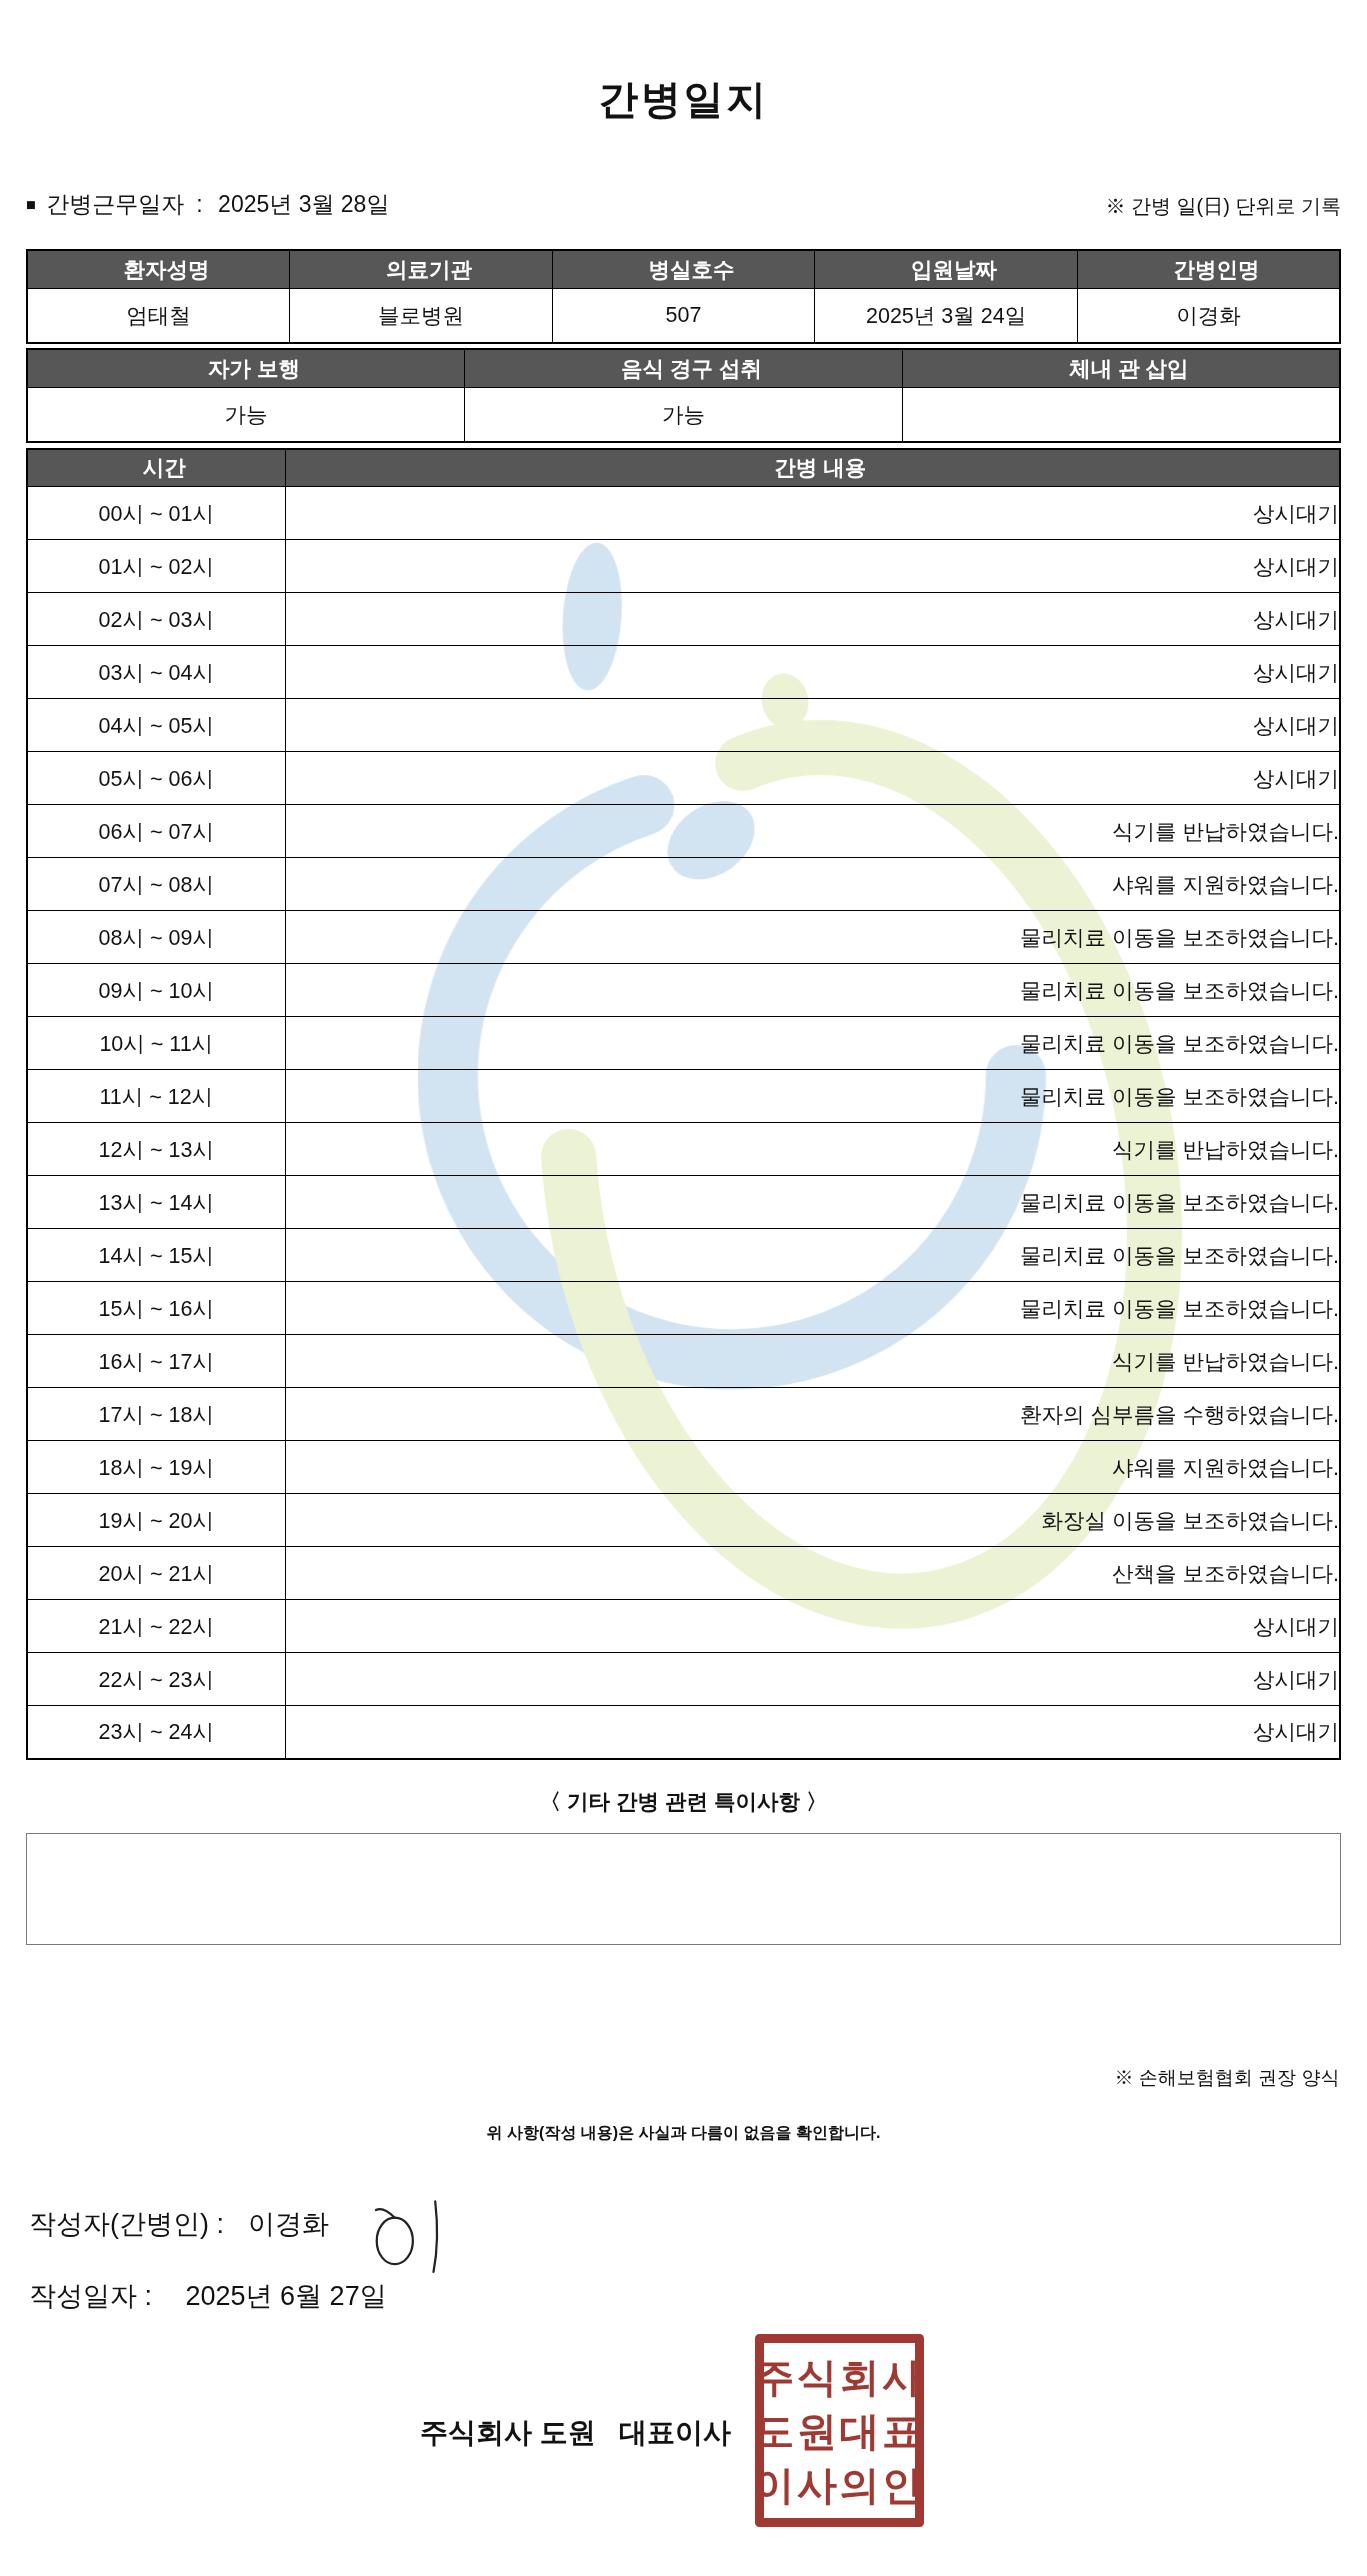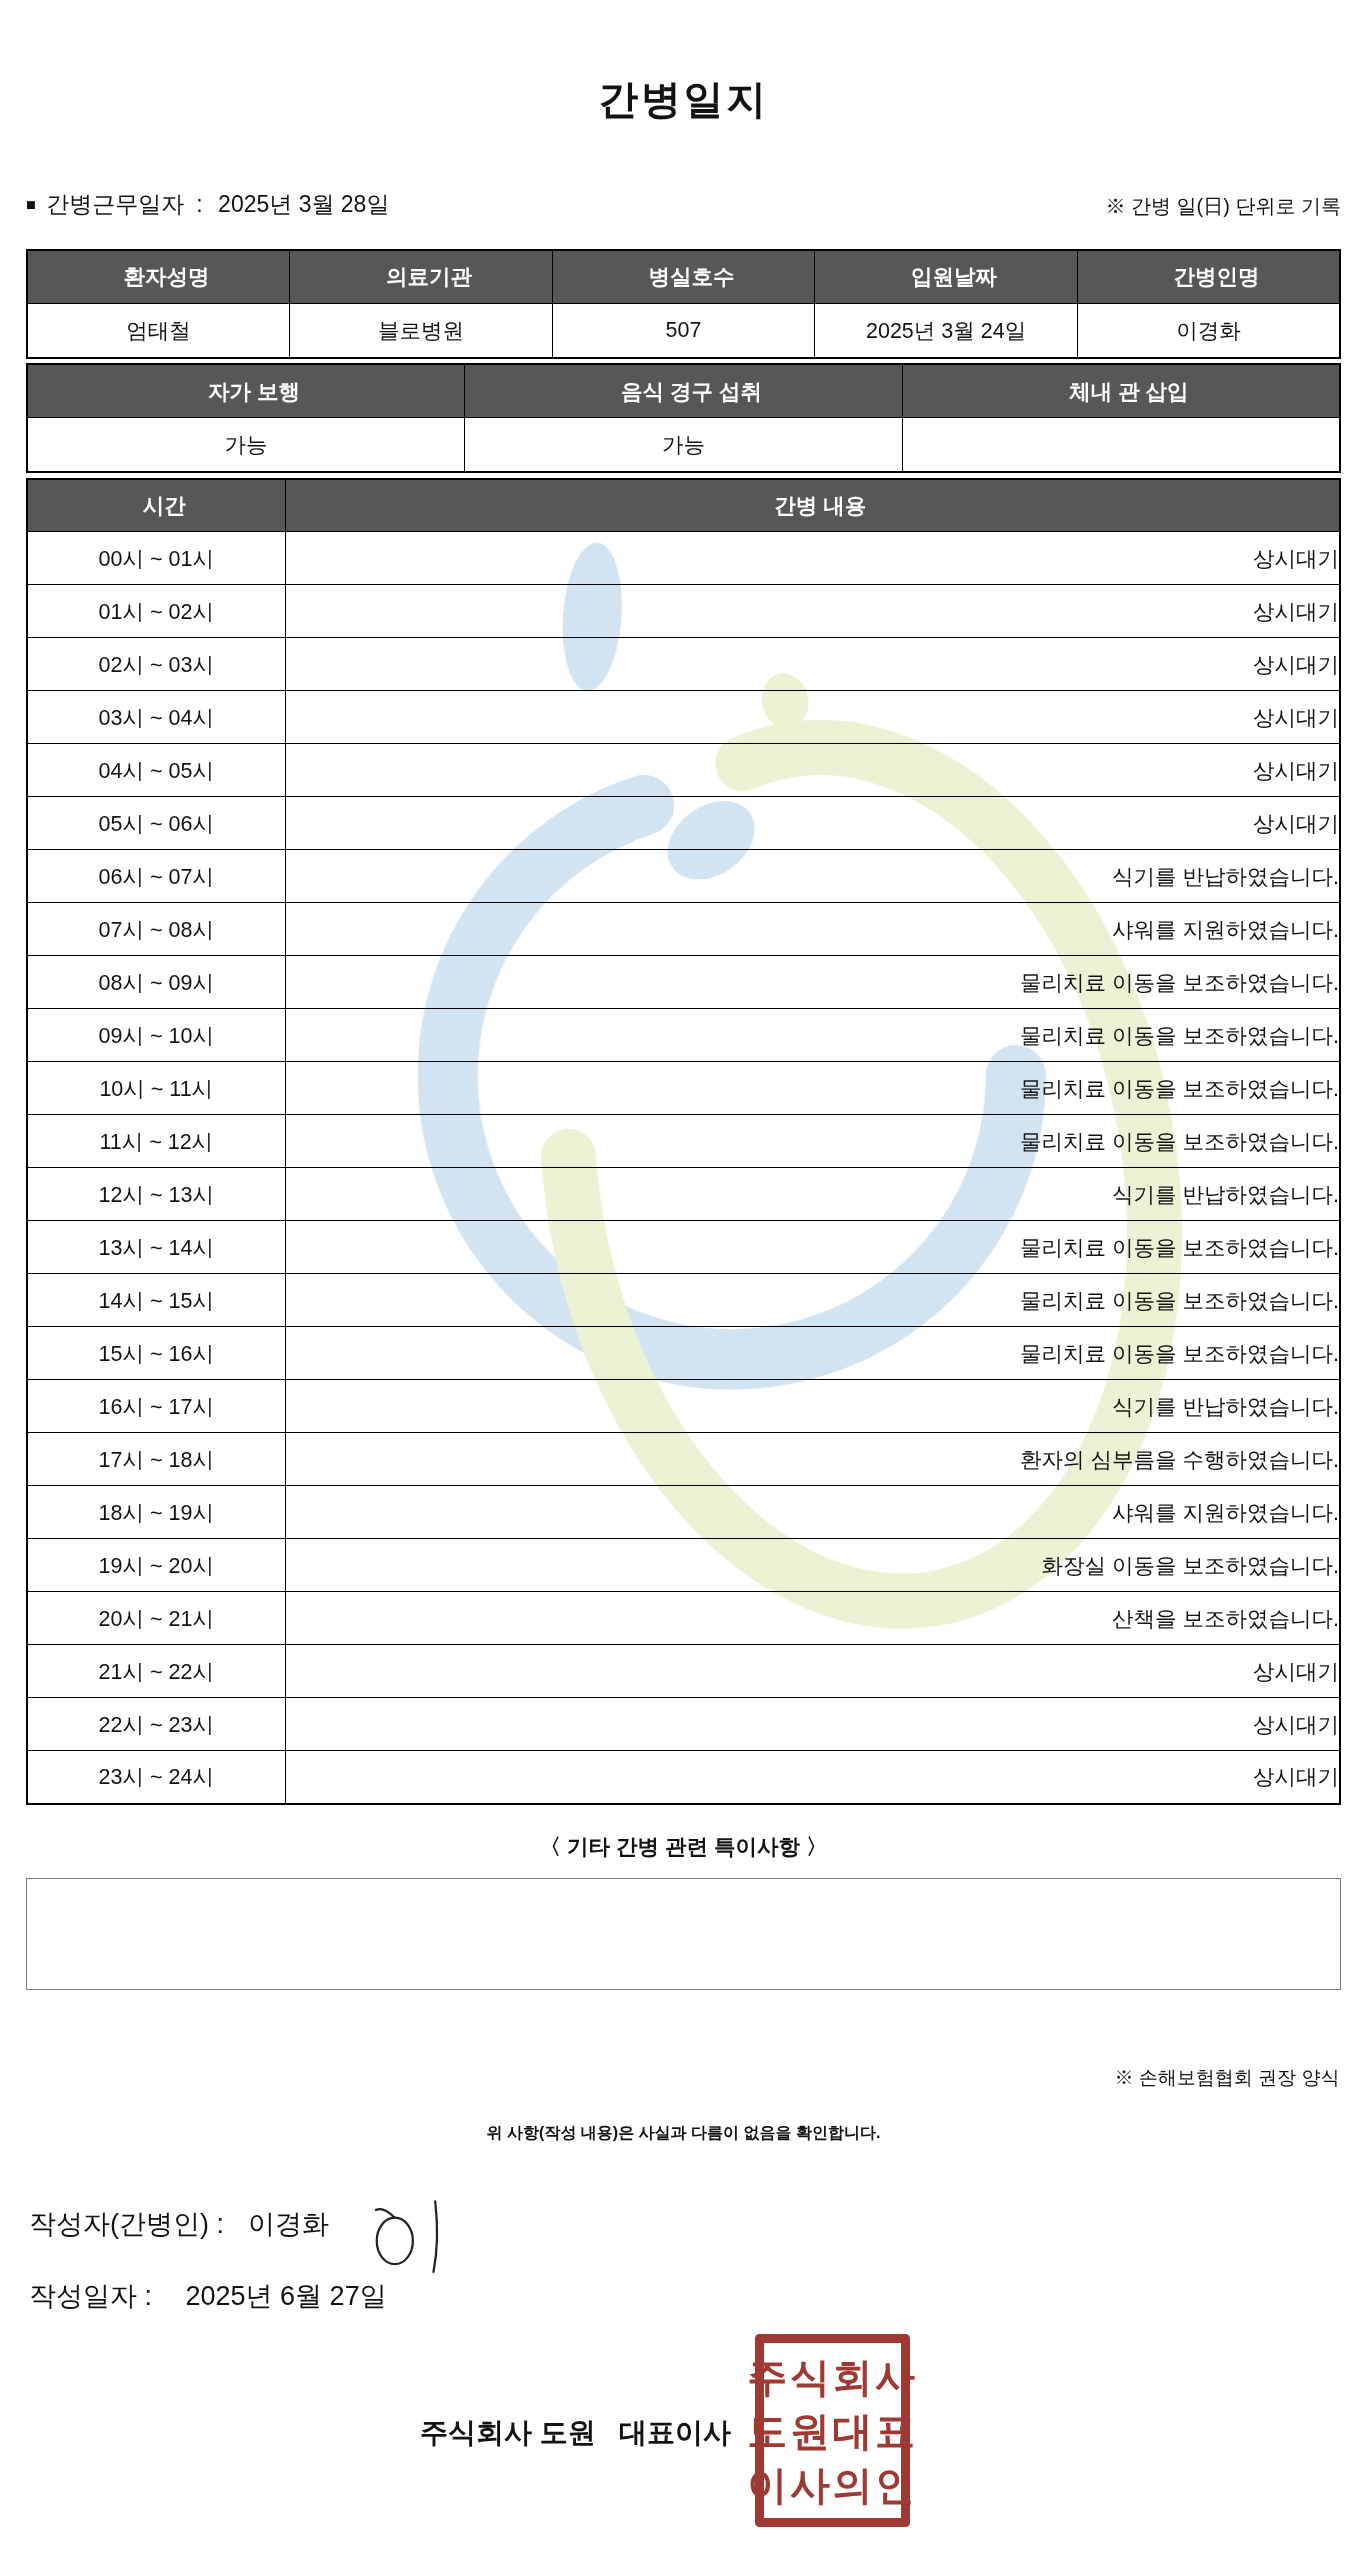--- a/index.html
+++ b/index.html
@@ -11,21 +11,21 @@
 
   .title { margin-top:60px; text-align:center; font-size:40px; font-weight:800; letter-spacing:2.6px; }
 
   .info-row { margin-top:62px; display:flex; justify-content:space-between; align-items:flex-end; }
   .info-left { display:flex; align-items:center; font-size:23px; }
   .bullet { font-size:16.4px; margin-right:10.3px; }
   .info-left .sep { margin:0 15.5px 0 12px; }
   .info-right { font-size:20px; }
 
   table { width:100%; border-collapse:collapse; table-layout:fixed; border:2.6px solid #000; background:transparent; }
-  th { background:#575757; color:#ffffff; font-weight:700; font-size:21.5px; height:53px; border:1.7px solid #000;padding-left:16px; }
+  th { background:#575757; color:#ffffff; font-weight:700; font-size:21.5px; height:38px; border:1.7px solid #000;padding-left:16px; }
   td { font-size:21.5px; height:55px; text-align:center; border:1.7px solid #000; background:transparent; }
   .tbl-a { margin-top:29px; }
   .tbl-b { margin-top:4.3px; }
   .tbl-c { margin-top:4.3px; }
   .tbl-c col.time-col { width:258px; }
   .tbl-c td { height:53px; }
   .tbl-c td.content-cell { text-align:right; padding-left:20px; }
 
   .notes-heading { margin-top:27.6px; text-align:center; font-size:21.5px; font-weight:700; }
   .notes-box { margin-top:17px; height:112px; border:1.7px solid #7a7a7a; background:#ffffff; }
@@ -35,21 +35,21 @@
 
   .writer-line { position:absolute; left:29px; top:2194px; font-size:27px; display:flex; align-items:flex-start; }
   .writer-line .name { margin-left:24px; }
   .sig { margin-left:40px; margin-top:-10.3px; }
 
   .date-line { position:absolute; left:29px; top:2266px; font-size:27px; }
   .date-line .val { margin-left:26px; }
 
   .company-line { position:absolute; left:420px; top:2402px; font-size:28px; font-weight:800; white-space:pre; }
 
-  .stamp { position:absolute; left:755px; top:2322px; width:155px; height:193px;
+  .stamp { position:absolute; left:755px; top:2322px; width:169px; height:193px;
            border:9.5px solid #9e3a33; border-radius:4.3px; background:#ffffff;
            display:flex; flex-direction:column; justify-content:center; align-items:center; }
   .stamp .row { color:#9e3a33; font-size:40px; font-weight:900; letter-spacing:2.6px; line-height:54px; white-space:pre; }
 </style>
 </head>
 <body>
 
 <div class="page">
 
   <svg class="watermark" width="1367" height="2576" viewBox="0 0 1588 2992">

